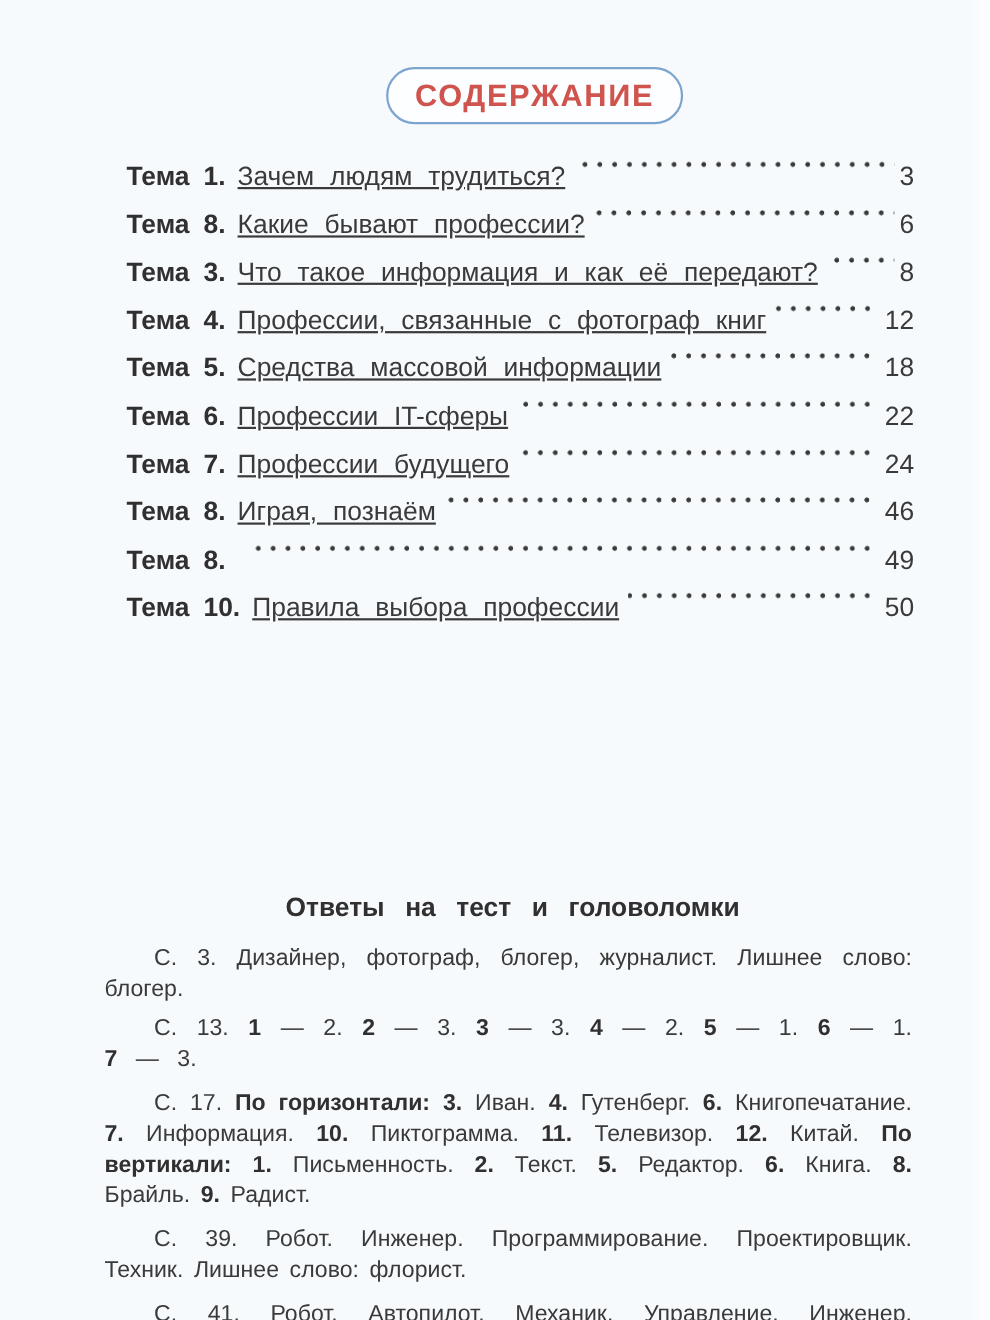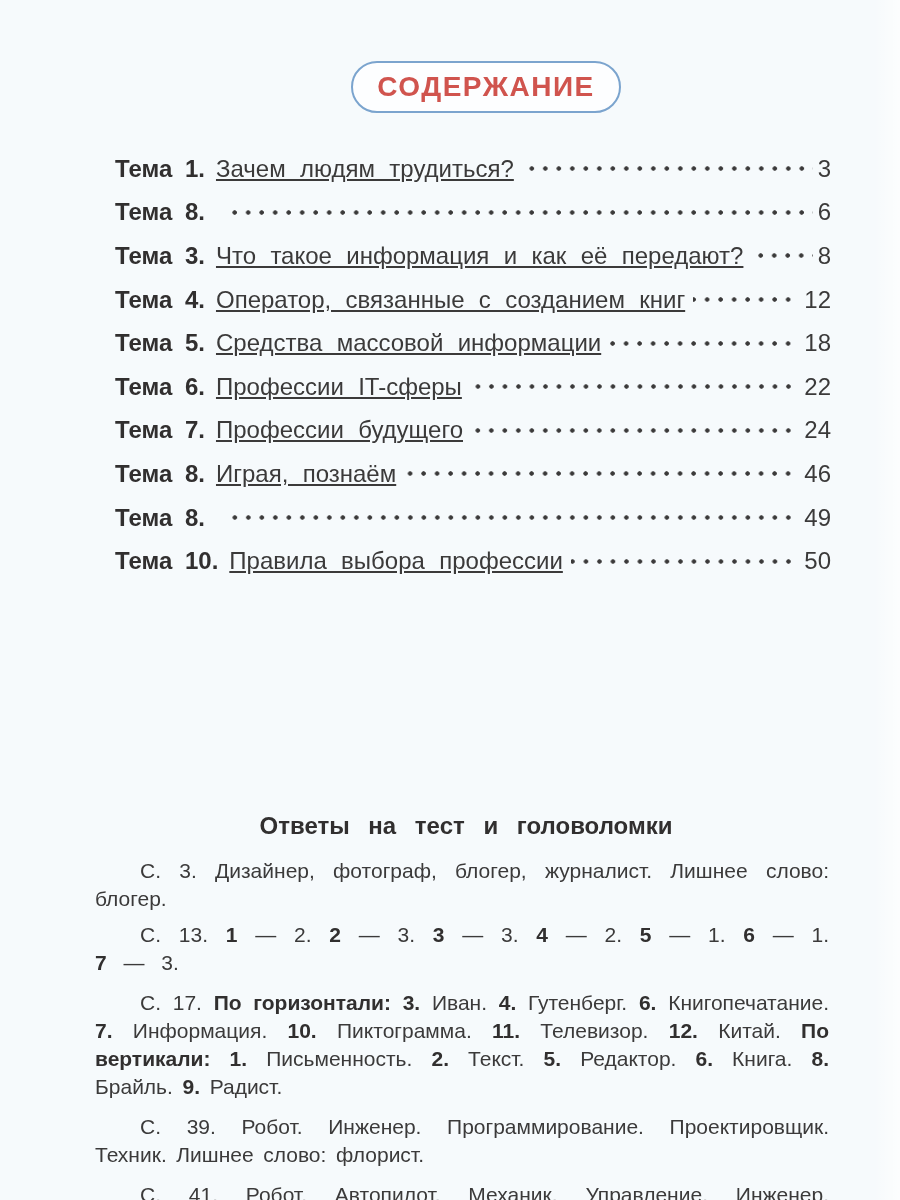--- a/index.html
+++ b/index.html
@@ -41,21 +41,21 @@
   .title-text {
     font-size: 28px; font-weight: bold; letter-spacing: 1.5px;
     color: var(--title-red, #d0544e);
   }
 
   
   .toc {
     position: absolute; left: 115px; top: 147px; width: 716px;
   }
   .toc-row {
-    display: flex; align-items: center;
+    display: flex; align-items: flex-start;
     height: 43.6px;
     font-size: 24px;
   }
   .toc-label {
     font-weight: bold; color: var(--bold-text, #312f2f);
     white-space: nowrap; margin-right: 11px; word-spacing: 0.25em;
   }
   .toc-title {
     white-space: nowrap; word-spacing: 0.32em; text-decoration: underline;
   }
@@ -105,34 +105,35 @@
 
     <div class="toc-row">
       <span class="toc-label">Тема 1.</span>
       <span class="toc-title">Зачем людям трудиться?</span>
       <span class="toc-dots"></span>
       <span class="toc-page">3</span>
     </div>
 
     <div class="toc-row">
       <span class="toc-label">Тема 8.</span>
+      <span class="toc-title">Какие бывают профессии?</span>
       <span class="toc-dots"></span>
       <span class="toc-page">6</span>
     </div>
 
     <div class="toc-row">
       <span class="toc-label">Тема 3.</span>
       <span class="toc-title">Что такое информация и как её передают?</span>
       <span class="toc-dots"></span>
       <span class="toc-page">8</span>
     </div>
 
     <div class="toc-row">
       <span class="toc-label">Тема 4.</span>
-      <span class="toc-title">Оператор, связанные с созданием книг</span>
+      <span class="toc-title">Профессии, связанные с фотограф книг</span>
       <span class="toc-dots"></span>
       <span class="toc-page">12</span>
     </div>
 
     <div class="toc-row">
       <span class="toc-label">Тема 5.</span>
       <span class="toc-title">Средства массовой информации</span>
       <span class="toc-dots"></span>
       <span class="toc-page">18</span>
     </div>

